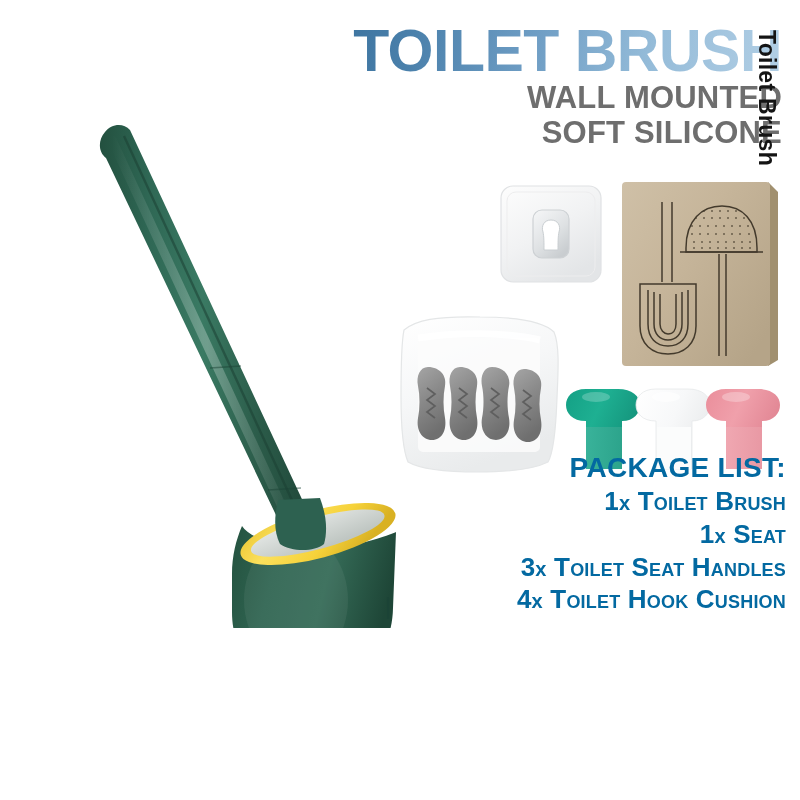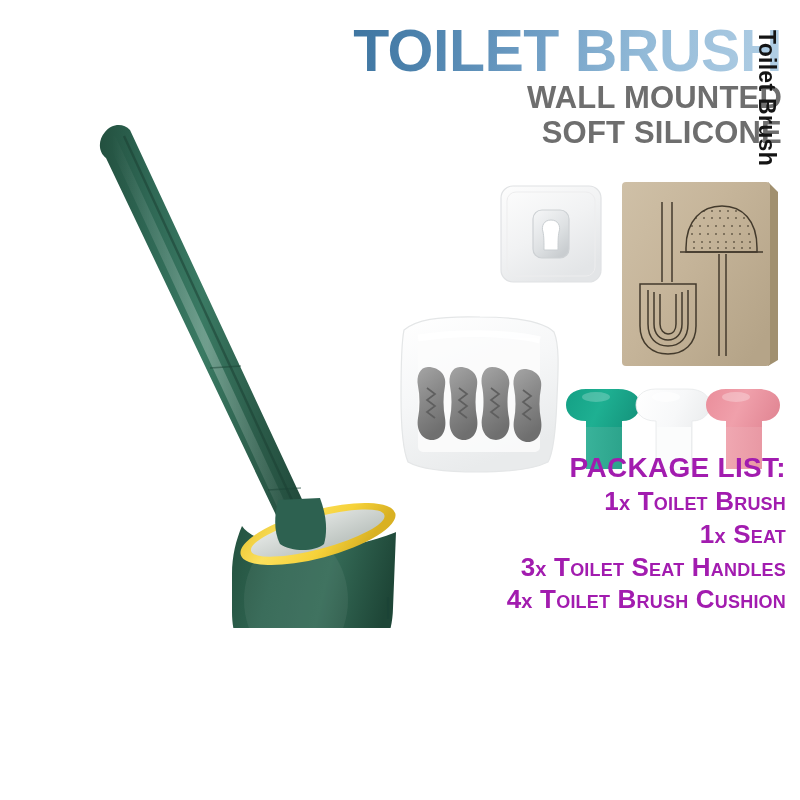--- a/index.html
+++ b/index.html
@@ -62,21 +62,21 @@
   #cushion-bag  { position: absolute; left: 396px; top: 312px; width: 166px; height: 164px; }
   #carton-box   { position: absolute; left: 618px; top: 178px; width: 164px; height: 192px; }
   #handles-row  { position: absolute; left: 566px; top: 383px; width: 214px; height: 90px; }
 
   
   #package-list {
     position: absolute;
     right: 14px;
     bottom: 12px;
     text-align: right;
-    color: #a21caf;
+    color: #0369a1;
   }
   #package-list-title {
     font-size: 28px;
     font-weight: bold;
     letter-spacing: 0.3px;
     line-height: 1.25;
     white-space: nowrap;
   }
   .package-item {
     font-size: 26px;
@@ -386,17 +386,17 @@
       <span>Seat</span>
     </div>
 
     <div class="package-item">
       <span class="pkg-qty">3</span><span class="pkg-x">x</span>
       <span>Toilet Seat Handles</span>
     </div>
 
     <div class="package-item">
       <span class="pkg-qty">4</span><span class="pkg-x">x</span>
-      <span>Toilet Brush Cushion</span>
+      <span>Toilet Hook Cushion</span>
     </div>
   </div>
 
 </div>
 
 </body></html>

